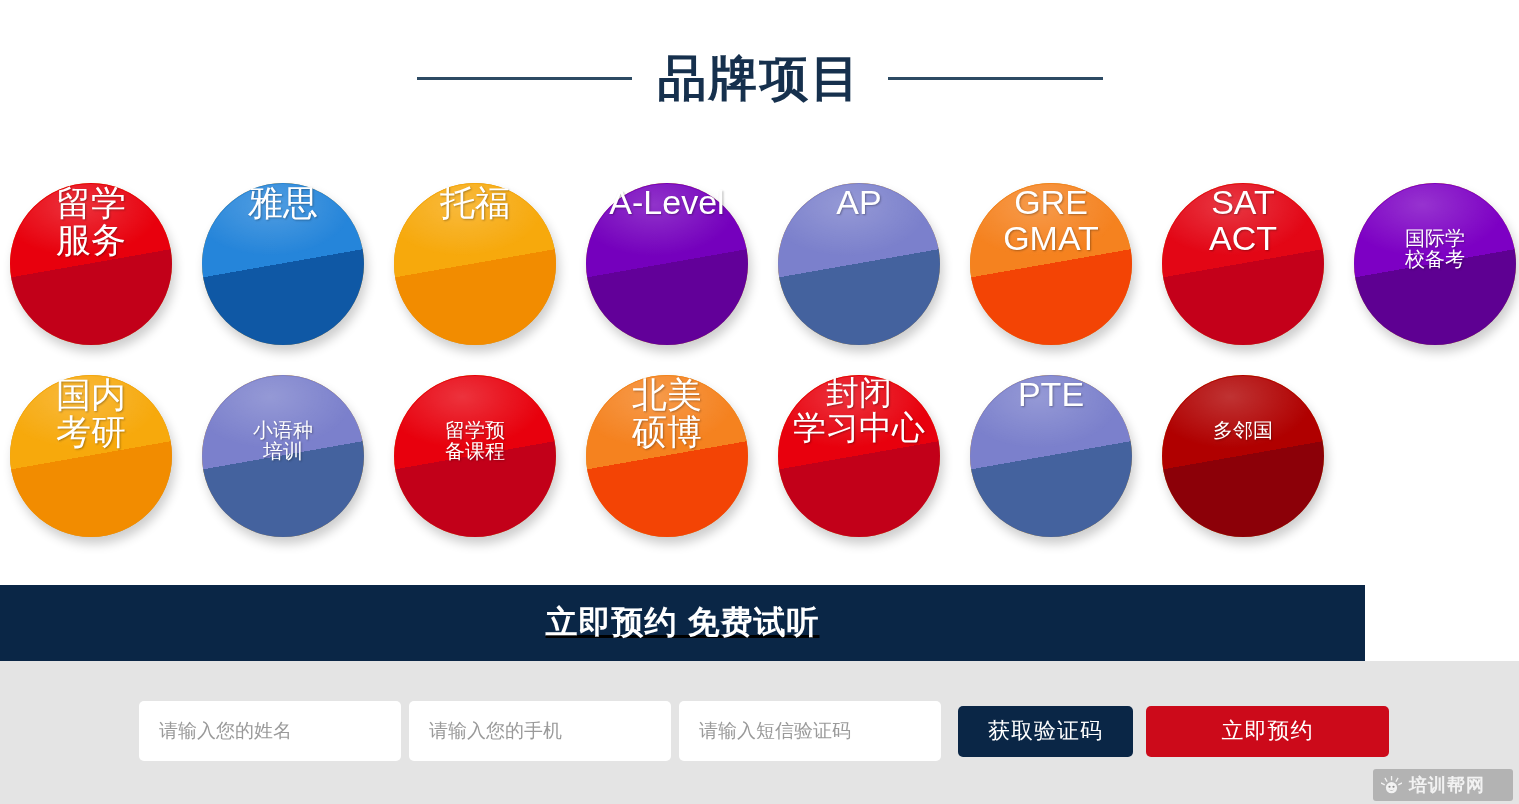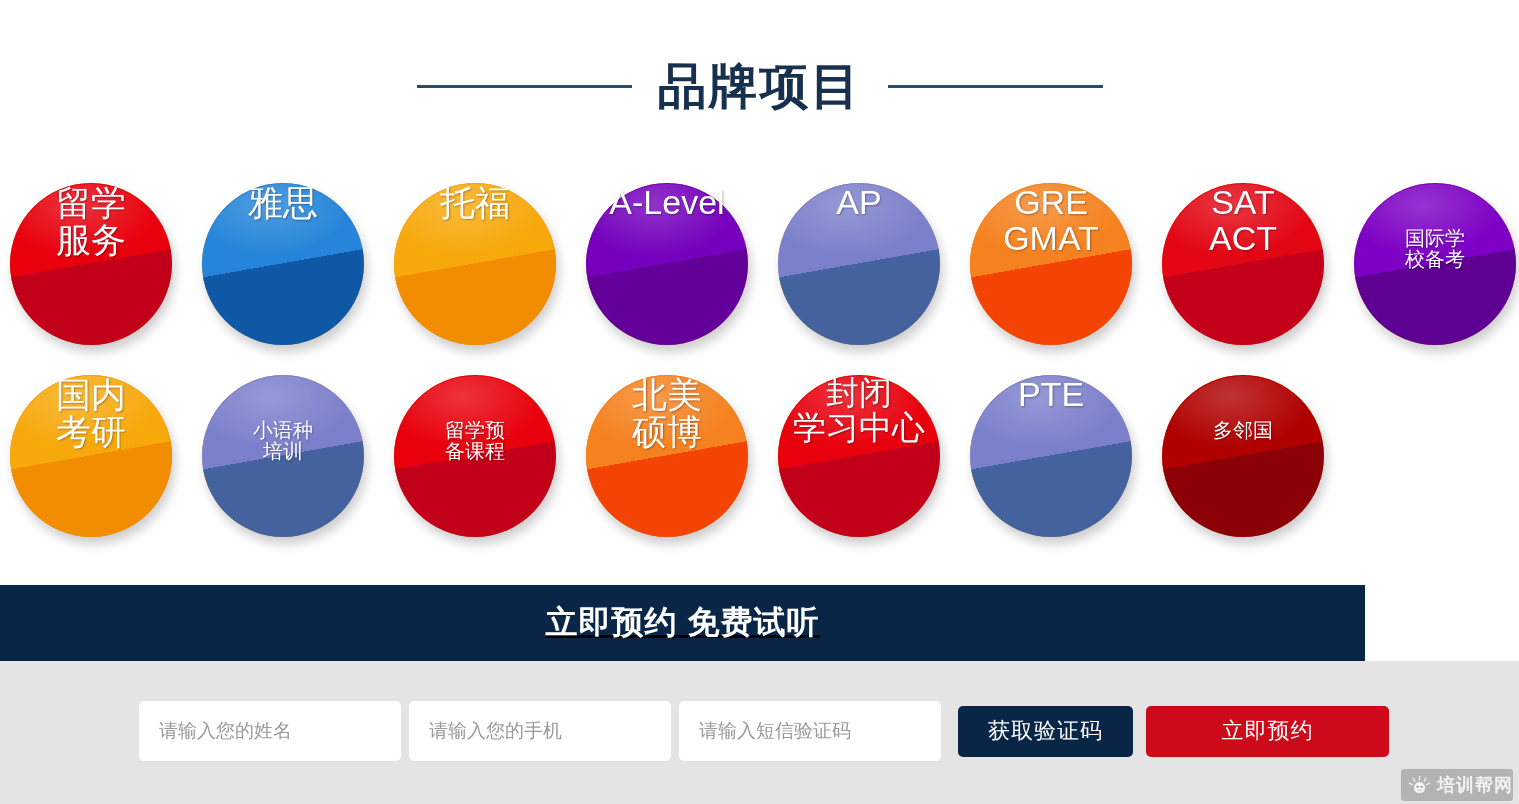--- a/index.html
+++ b/index.html
@@ -9,21 +9,21 @@
     width: 1519px; height: 804px;
     overflow: hidden;
     background: #ffffff;
     font-family: "Liberation Sans", "DejaVu Sans", sans-serif;
   }
   #page { position: relative; width: 1519px; height: 804px; background: #fff; }
 
   
   .title-wrap {
     position: absolute;
-    top: 62px; left: 0; width: 1519px;
+    top: 54px; left: 0; width: 1519px;
     display: flex; align-items: center; justify-content: center;
     gap: 26px;
   }
   .title-rule { width: 215px; height: 3px; background: #2d4a63; }
   .title-text {
     font-size: 49px;
     font-weight: bold;
     color: #16304d;
     letter-spacing: 2px;
     line-height: 1;
@@ -139,21 +139,21 @@
     letter-spacing: 1px;
   }
   .btn-code { width: 175px; background: #0a2646; margin-left: 9px; }
   .btn-book { width: 243px; background: #cc0a1a; margin-left: 5px; }
 
   
   .watermark {
     position: absolute;
     right: 6px; bottom: 3px;
     height: 32px;
-    padding: 0 0 0 8px;
+    padding: 0 28px 0 8px;
     background: rgba(120,120,120,0.45);
     border-radius: 3px;
     display: flex; align-items: center; column-gap: 7px;
   }
   .wm-icon { width: 21px; height: 21px; display: block; }
   .wm-text {
     color: #f2f2f2;
     font-size: 18px;
     font-weight: bold;
     letter-spacing: 1px;

